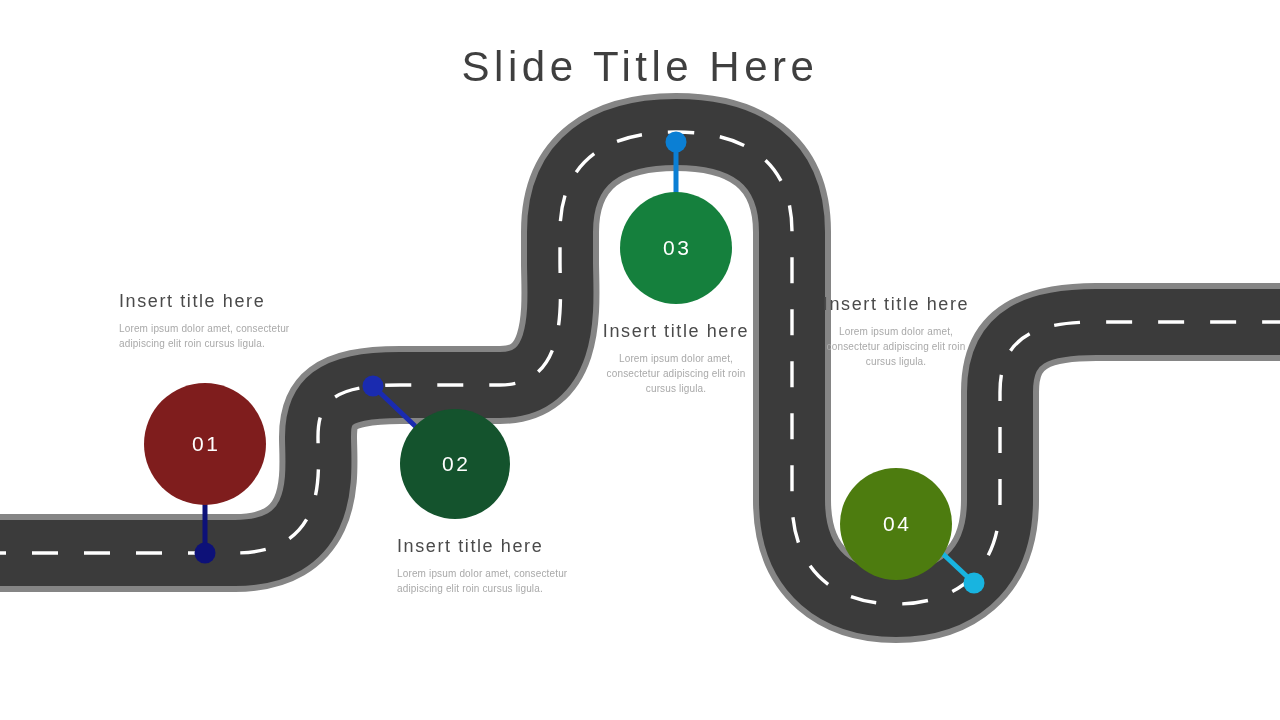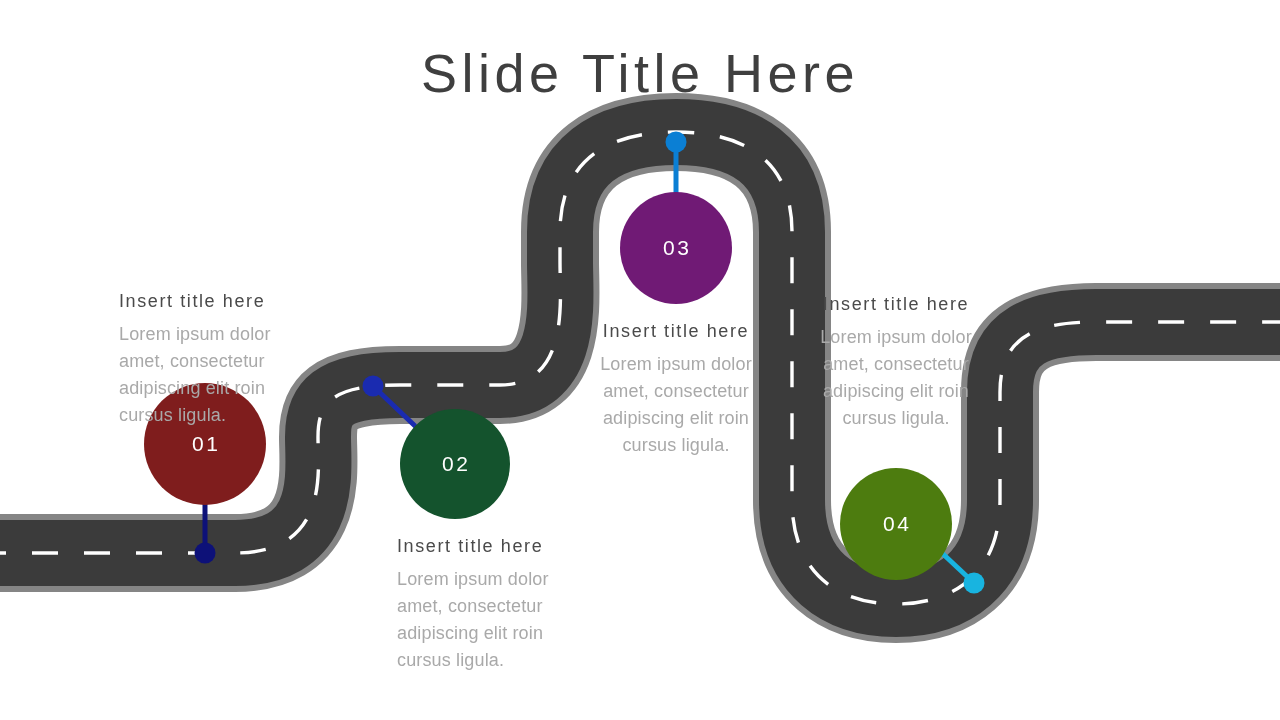--- a/index.html
+++ b/index.html
@@ -19,21 +19,21 @@
     overflow: hidden;
   }
 
   
   #slide-title {
     position: absolute;
     left: 0;
     top: 44px;
     width: 1280px;
     text-align: center;
-    font-size: 54px;
+    font-size: 42px;
     font-weight: 400;
     letter-spacing: 4.5px;
     color: #3f3f3f;
     line-height: 1.1;
     white-space: nowrap;
   }
 
   
   #road-layer {
     position: absolute;
@@ -63,21 +63,21 @@
   }
   .info-title {
     font-size: 18px;
     color: #4a4a4a;
     letter-spacing: 1.6px;
     line-height: 1.33;
     margin: 0 0 7px 0;
     font-weight: 400;
   }
   .info-body {
-    font-size: 18px;
+    font-size: 10px;
     color: #a9a9a9;
     line-height: 1.5;
     letter-spacing: 0.15px;
     margin: 0;
     font-weight: 400;
   }
   .align-left   { text-align: left; }
   .align-center { text-align: center; }
 </style>
 </head>
@@ -127,21 +127,21 @@
   </svg>
 
   <div class="marker" style="left:144px; top:383px; width:122px; height:122px; background:#7f1d1d;">
     <span>01</span>
   </div>
 
   <div class="marker" style="left:400px; top:409px; width:110px; height:110px; background:#14532d;">
     <span>02</span>
   </div>
 
-  <div class="marker" style="left:620px; top:192px; width:112px; height:112px; background:#701a75;">
+  <div class="marker" style="left:620px; top:192px; width:112px; height:112px; background:#15803d;">
     <span>03</span>
   </div>
 
   <div class="marker" style="left:840px; top:468px; width:112px; height:112px; background:#4d7c0f;">
     <span>04</span>
   </div>
 
   <div class="info-block align-left" style="left:119px; top:290px; width:200px;">
     <p class="info-title">Insert title here</p>
     <p class="info-body">Lorem ipsum dolor amet, consectetur adipiscing elit roin cursus ligula.</p>

